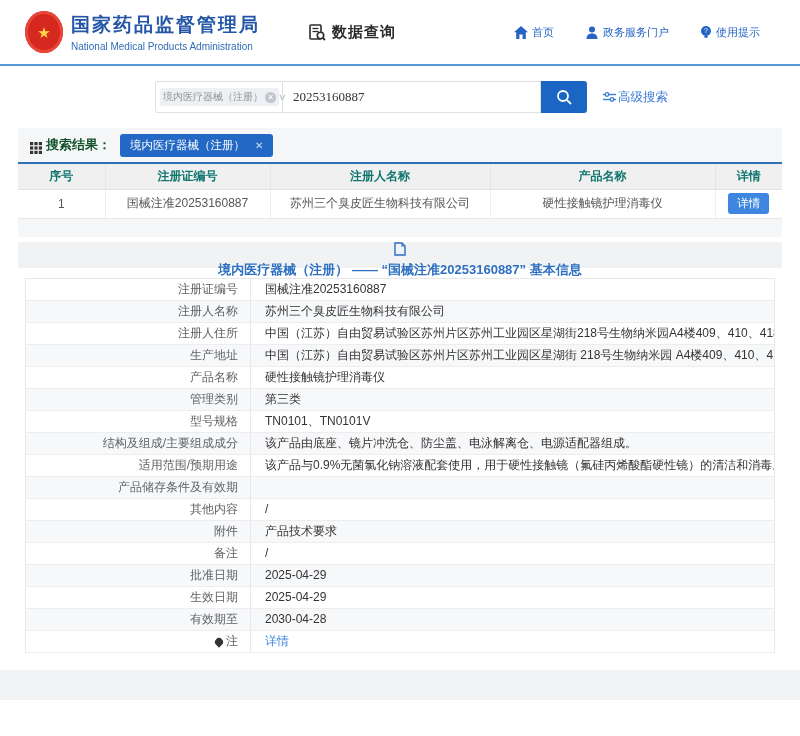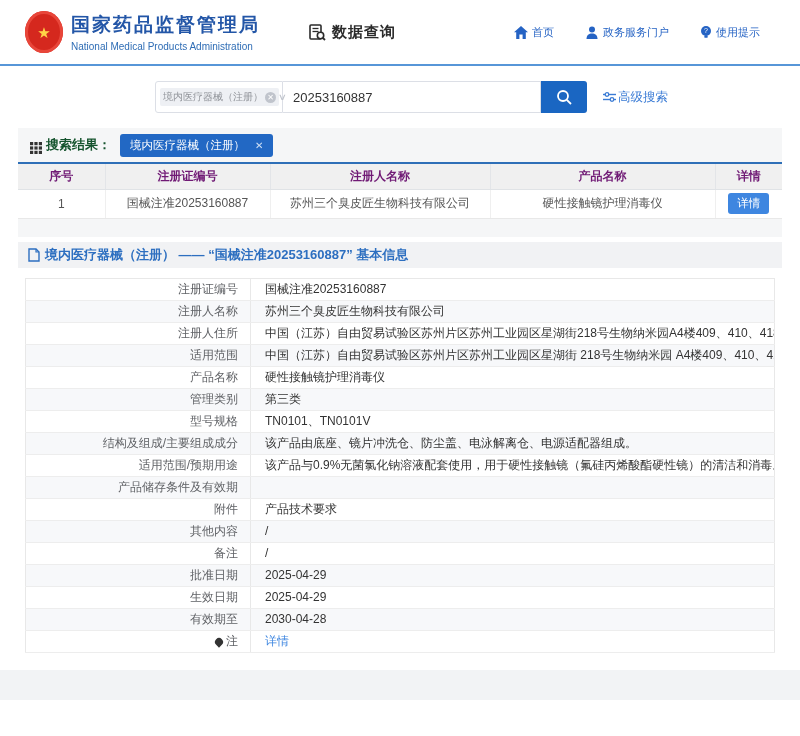--- a/index.html
+++ b/index.html
@@ -26,45 +26,45 @@
   .search-section { height:62px; display:flex; align-items:center; padding-left:155px; background:#fff; }
   .select-box { width:128px; height:32px; border:1px solid #dcdfe6; border-radius:3px 0 0 3px;
     display:flex; align-items:center; padding:0 4px; background:#fff; cursor:pointer; }
   .cat-tag { background:#eef0f4; border-radius:2px; font-size:10px; color:#909399;
     padding:2px 3px; display:flex; align-items:center; gap:2px; white-space:nowrap; }
   .tag-close-circle { width:11px; height:11px; border-radius:50%; background:#c0c4cc; color:#fff;
     font-size:8px; line-height:11px; text-align:center; flex:0 0 auto; cursor:pointer; }
   .chev { margin-left:auto; color:#c0c4cc; font-size:9px; transform:scaleX(1.4); }
   .search-input { width:258px; height:32px; border:1px solid #dcdfe6; border-left:none;
     font-size:13px; color:#333; padding-left:10px; outline:none;
-    font-family:Liberation Sans, sans-serif; }
+    font-family:Liberation Serif, serif; }
   .search-btn { width:46px; height:32px; background:#1a66c2; border:none; border-radius:0 3px 3px 0;
     display:flex; align-items:center; justify-content:center; cursor:pointer; }
   .advanced { margin-left:16px; display:flex; align-items:center; gap:2px;
     color:#3a7bd5; font-size:12.5px; cursor:pointer; text-decoration:none; }
 
   
   .results-card { margin:0 18px; background:#f5f6f7; padding-bottom:18px; }
   .results-bar { height:34px; display:flex; align-items:center; padding:0 12px; gap:9px; }
   .results-label { font-size:13px; font-weight:bold; color:#14532d; display:flex; align-items:flex-end; gap:4px; }
   .filter-tag { background:#2268c4; color:#fff; font-size:11.5px; padding:4px 10px;
     border-radius:3px; display:flex; align-items:center; gap:10px; cursor:default; }
   .filter-tag .x { color:#cfe0f5; font-size:10px; cursor:pointer; }
   .results-table { width:100%; border-collapse:collapse; border-top:2px solid #2e6fb7; background:#fff; table-layout:fixed; }
-  .results-table th { background:#f0f0f0; font-size:12px; font-weight:bold; color:#701a75;
+  .results-table th { background:#f0f0f0; font-size:12px; font-weight:bold; color:#0f766e;
     height:26px; border-right:1px solid #e3e5e8; border-bottom:1px solid #e0e3e6; text-align:center; }
   .results-table th:last-child, .results-table td:last-child { border-right:none; }
   .results-table td { background:#fff; font-size:12px; color:#555; height:29px; text-align:center;
     border-right:1px solid #efefef; border-bottom:1px solid #e8e8e8; overflow:hidden; white-space:nowrap; }
   .detail-btn { background:#3e86e0; color:#fff; font-size:11.5px; padding:3px 9px;
     border-radius:3px; border:none; cursor:pointer; }
 
   
   .section-bar { margin:5px 18px 4px; background:#f1f2f4; height:26px; display:flex;
-    align-items:center; padding:0 10px; gap:5px; color:#2d6fc0; font-size:13px; font-weight:600; }
+    align-items:center; padding:0 10px; gap:5px; color:#2d6fc0; font-size:13px; font-weight:600;flex-direction:column; }
 
   
   .detail-card { margin:0 18px; background:#fff; padding:6px 7px 8px; }
   .detail-table { width:100%; border-collapse:collapse; border:1px solid #e8e8e8; table-layout:fixed; }
   .detail-table tr { height:22px; }
   .detail-table tr:nth-child(even) { background:#f7f8fa; }
   .detail-table th { width:225px; text-align:right; padding-right:12px; color:#606266;
     font-weight:normal; font-size:12px; border-right:1px solid #e8e8e8; border-bottom:1px solid #ededed; white-space:nowrap; }
   .detail-table td { padding-left:14px; color:#333; font-size:12px; text-align:left;
     border-bottom:1px solid #ededed; white-space:nowrap; overflow:hidden; }
@@ -233,21 +233,21 @@
         </tr>
         <tr>
           <th>注册人名称</th>
           <td>苏州三个臭皮匠生物科技有限公司</td>
         </tr>
         <tr>
           <th>注册人住所</th>
           <td>中国（江苏）自由贸易试验区苏州片区苏州工业园区星湖街218号生物纳米园A4楼409、410、418单元</td>
         </tr>
         <tr>
-          <th>适用范围</th>
+          <th>生产地址</th>
           <td>中国（江苏）自由贸易试验区苏州片区苏州工业园区星湖街 218号生物纳米园 A4楼409、410、418单元，新平街500号B栋第2层</td>
         </tr>
         <tr>
           <th>产品名称</th>
           <td>硬性接触镜护理消毒仪</td>
         </tr>
         <tr>
           <th>管理类别</th>
           <td>第三类</td>
         </tr>
@@ -261,28 +261,28 @@
         </tr>
         <tr>
           <th>适用范围/预期用途</th>
           <td>该产品与0.9%无菌氯化钠溶液配套使用，用于硬性接触镜（氟硅丙烯酸酯硬性镜）的清洁和消毒。</td>
         </tr>
         <tr>
           <th>产品储存条件及有效期</th>
           <td></td>
         </tr>
         <tr>
+          <th>其他内容</th>
+          <td>/</td>
+        </tr>
+        <tr>
           <th>附件</th>
           <td>产品技术要求</td>
         </tr>
         <tr>
-          <th>其他内容</th>
-          <td>/</td>
-        </tr>
-        <tr>
           <th>备注</th>
           <td>/</td>
         </tr>
         <tr>
           <th>批准日期</th>
           <td>2025-04-29</td>
         </tr>
         <tr>
           <th>生效日期</th>
           <td>2025-04-29</td>

